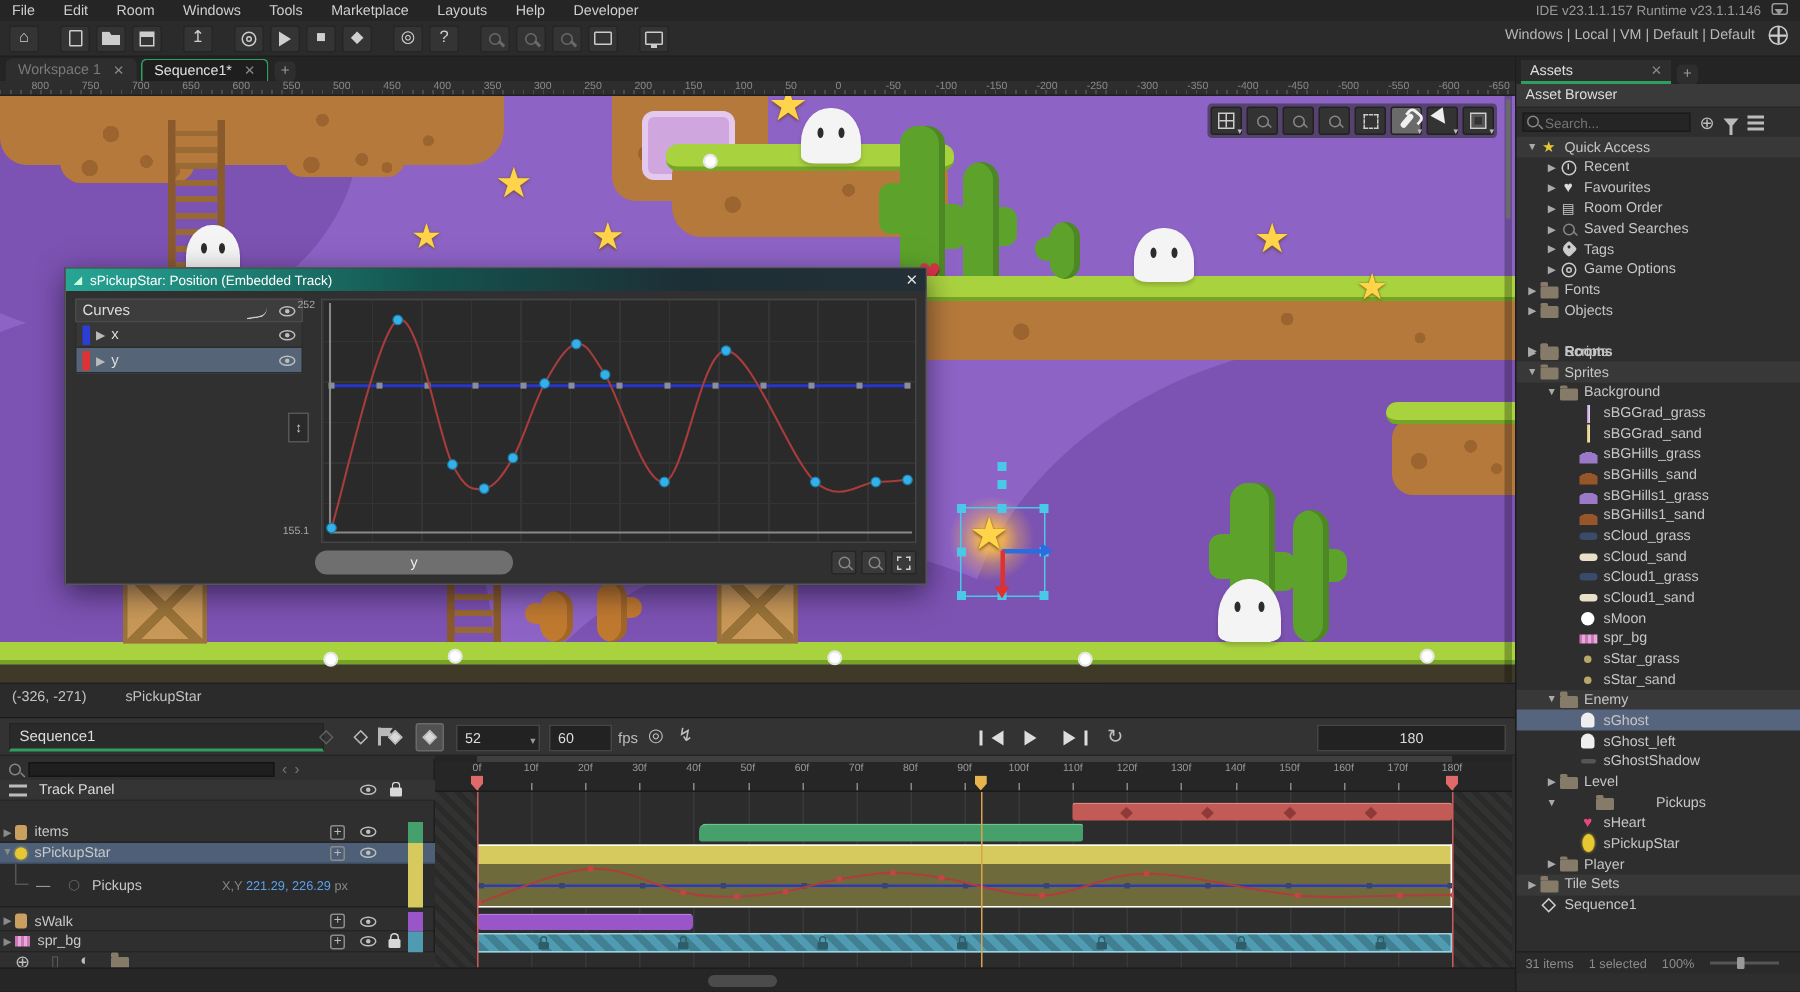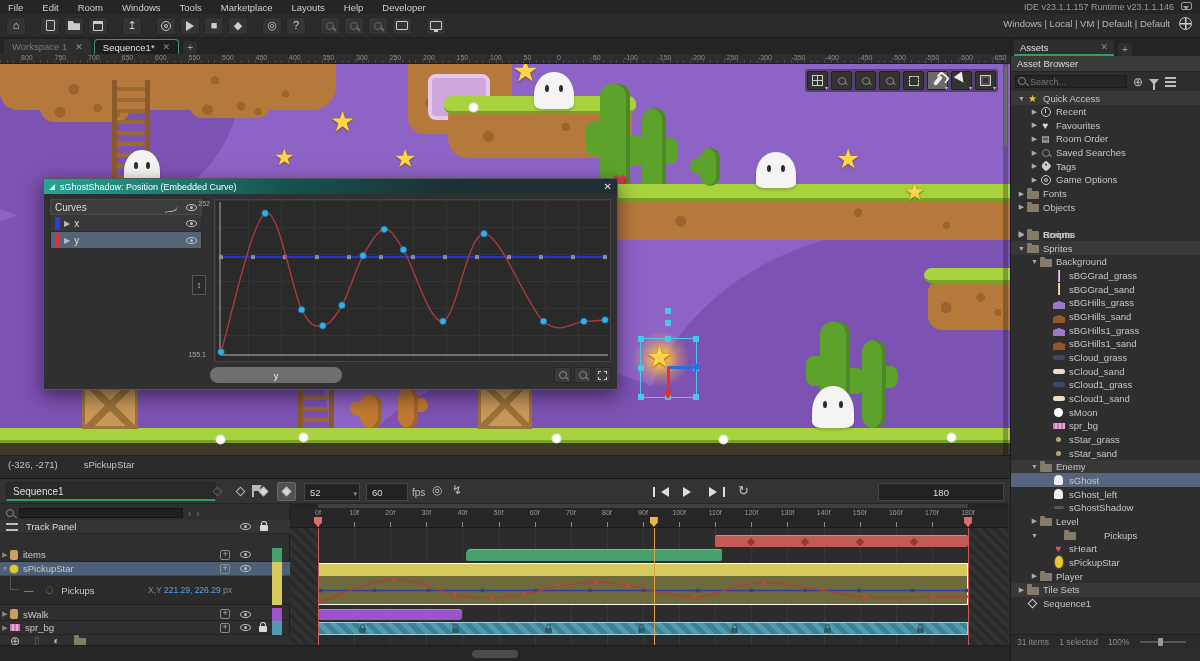--- a/index.html
+++ b/index.html
@@ -447,21 +447,21 @@
 
     <div class="vscroll"></div>
 
     <div id="canvas-status">
       <span>(-326, -271)</span>
       <span>sPickupStar</span>
     </div>
 
     <div id="curve-win">
       <div id="cw-title">
-        <span>sGhostShadow: Position (Embedded Curve)</span>
+        <span>sPickupStar: Position (Embedded Track)</span>
         <span id="cw-close">✕</span>
       </div>
       <div id="cw-left">
         <div class="cw-hrow">
           <span>Curves</span>
           <span class="cw-curveic"></span>
           <span class="i-eye"></span>
         </div>
         <div class="cw-crow">
           <span class="chip" style="background:#2b3fd8"></span>

